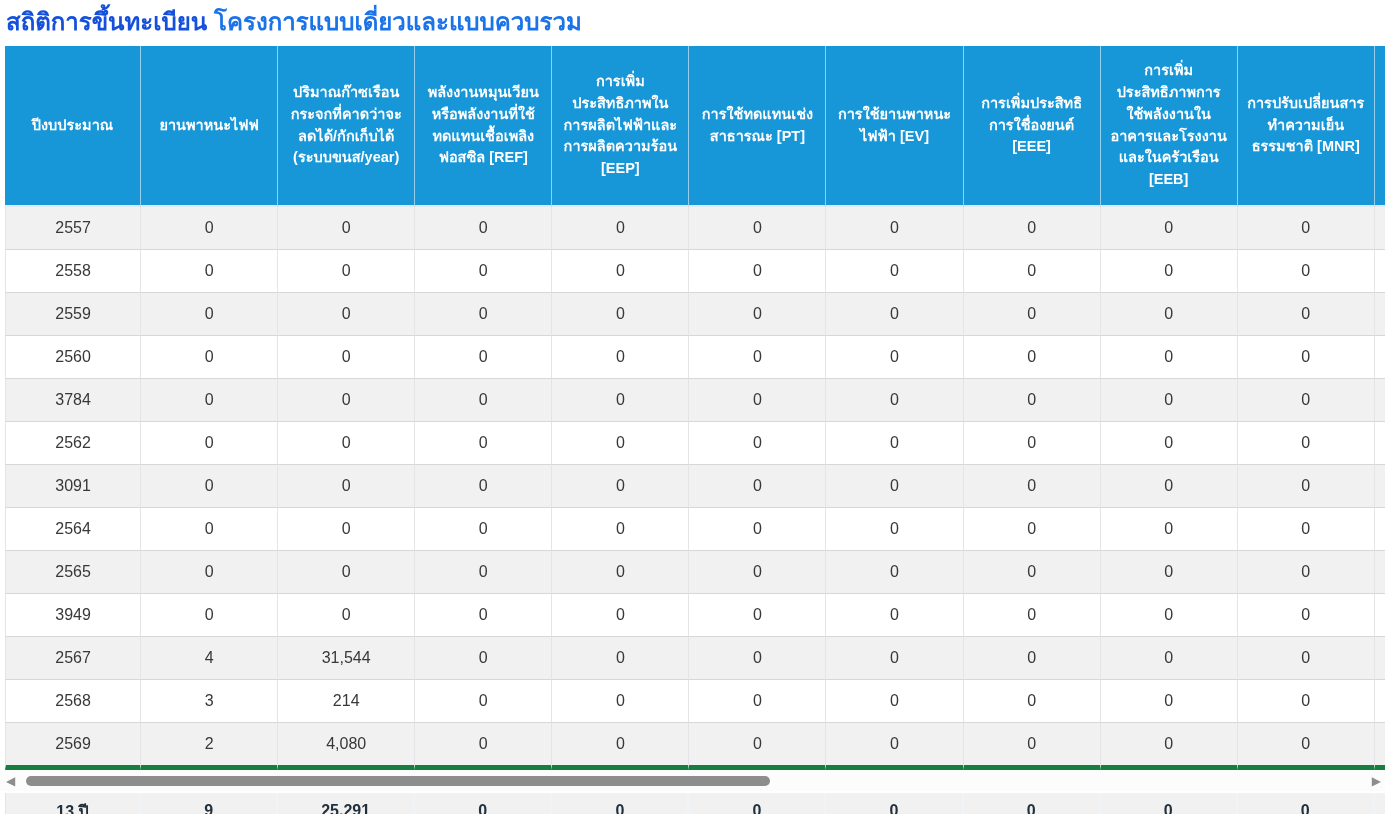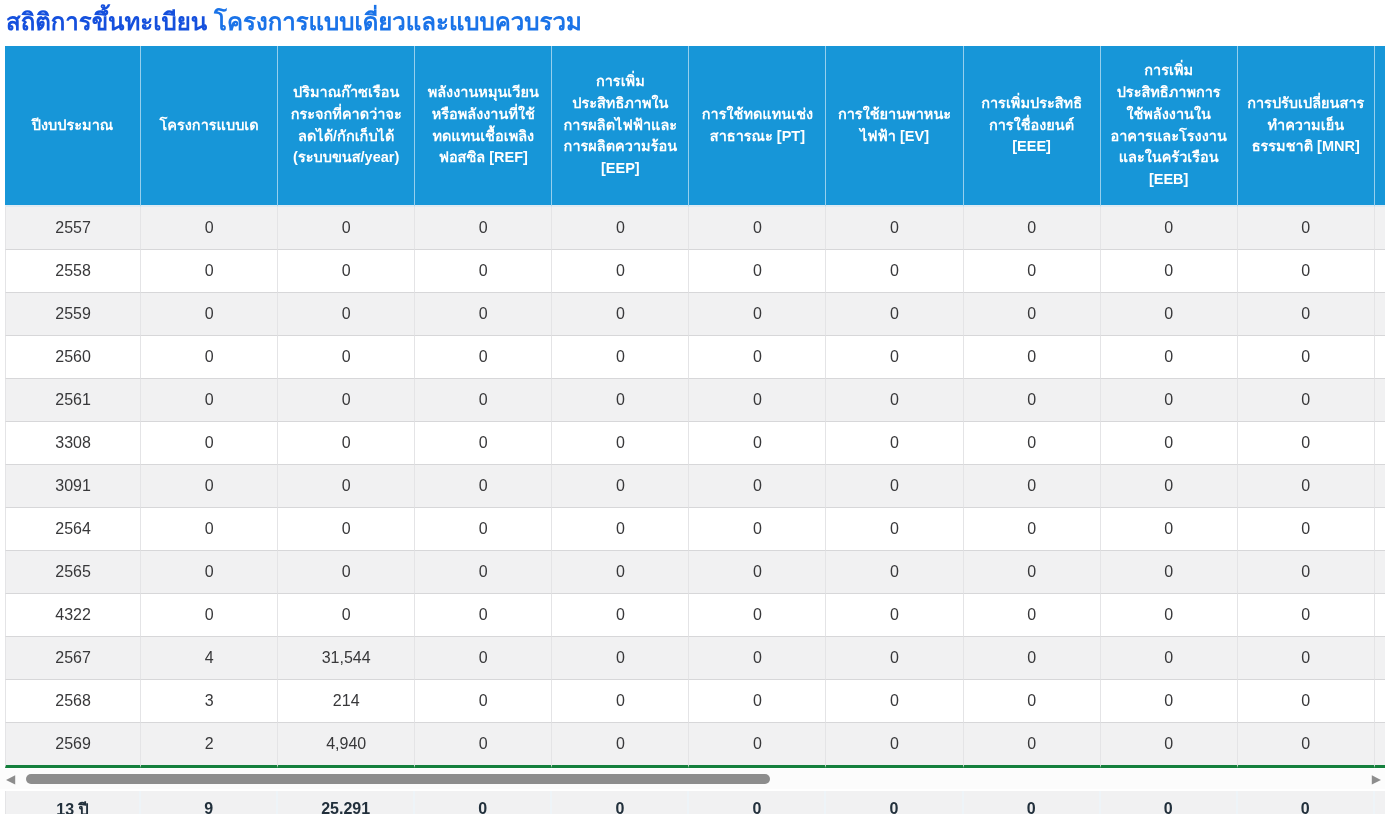--- a/index.html
+++ b/index.html
@@ -42,21 +42,21 @@
   
   tbody td{
     height:40px;text-align:center;vertical-align:middle;
     font-size:16px;color:#38383a;
     border-right:1px solid #e4e4e6;
     border-bottom:1px solid #d7d7d9;
     background:#ffffff;
   }
   tbody td:first-child{border-left:1px solid #e4e4e6;}
   tbody tr:nth-child(odd) td{background:#f1f1f2;}
-  tbody tr:last-child td{border-bottom:3px solid #15803d;}
+  tbody tr:last-child td{border-bottom:5px solid #15803d;}
 
   
   .hscrollbar{
     position:relative;height:20px;margin:1px 0 2px 0;width:1385px;
     background:#fcfcfc;
   }
   .hscrollbar .thumb{
     position:absolute;left:26px;top:5px;width:744px;height:10px;
     border-radius:6px;background:#8d8d8d;
   }
@@ -95,21 +95,21 @@
           <col class="cx">
           <col class="cx">
           <col class="cx">
           <col class="cx">
           <col class="cx">
           <col class="cx">
         </colgroup>
       <thead>
         <tr id="header-row">
             <th>ปีงบประมาณ</th>
-            <th>โครงการแบบเด</th>
+            <th>ยานพาหนะไฟฟ</th>
             <th>ปริมาณก๊าซเรือนกระจกที่คาดว่าจะลดได้/กักเก็บได้ (ระบบขนส/year)</th>
             <th>พลังงานหมุนเวียนหรือพลังงานที่ใช้ทดแทนเชื้อเพลิงฟอสซิล [REF]</th>
             <th>การเพิ่มประสิทธิภาพในการผลิตไฟฟ้าและการผลิตความร้อน [EEP]</th>
             <th>การใช้ทดแทนเช่งสาธารณะ [PT]</th>
             <th>การใช้ยานพาหนะไฟฟ้า [EV]</th>
             <th>การเพิ่มประสิทธิการใชื่องยนต์ [EEE]</th>
             <th>การเพิ่มประสิทธิภาพการใช้พลังงานในอาคารและโรงงานและในครัวเรือน [EEB]</th>
             <th>การปรับเปลี่ยนสารทำความเย็นธรรมชาติ [MNR]</th>
             <th></th>
           </tr>
@@ -161,34 +161,34 @@
             <td>0</td>
             <td>0</td>
             <td>0</td>
             <td>0</td>
             <td>0</td>
             <td>0</td>
             <td>0</td>
             <td></td>
           </tr>
           <tr>
-            <td>2561</td>
-            <td>0</td>
-            <td>0</td>
-            <td>0</td>
-            <td>0</td>
-            <td>0</td>
-            <td>0</td>
-            <td>0</td>
-            <td>0</td>
-            <td>0</td>
-            <td></td>
-          </tr>
-          <tr>
-            <td>3308</td>
+            <td>3784</td>
+            <td>0</td>
+            <td>0</td>
+            <td>0</td>
+            <td>0</td>
+            <td>0</td>
+            <td>0</td>
+            <td>0</td>
+            <td>0</td>
+            <td>0</td>
+            <td></td>
+          </tr>
+          <tr>
+            <td>2562</td>
             <td>0</td>
             <td>0</td>
             <td>0</td>
             <td>0</td>
             <td>0</td>
             <td>0</td>
             <td>0</td>
             <td>0</td>
             <td>0</td>
             <td></td>
@@ -226,21 +226,21 @@
             <td>0</td>
             <td>0</td>
             <td>0</td>
             <td>0</td>
             <td>0</td>
             <td>0</td>
             <td>0</td>
             <td></td>
           </tr>
           <tr>
-            <td>4322</td>
+            <td>3949</td>
             <td>0</td>
             <td>0</td>
             <td>0</td>
             <td>0</td>
             <td>0</td>
             <td>0</td>
             <td>0</td>
             <td>0</td>
             <td>0</td>
             <td></td>
@@ -267,21 +267,21 @@
             <td>0</td>
             <td>0</td>
             <td>0</td>
             <td>0</td>
             <td>0</td>
             <td></td>
           </tr>
           <tr>
             <td>2569</td>
             <td>2</td>
-            <td>4,940</td>
+            <td>4,080</td>
             <td>0</td>
             <td>0</td>
             <td>0</td>
             <td>0</td>
             <td>0</td>
             <td>0</td>
             <td>0</td>
             <td></td>
           </tr>
         </tbody>

